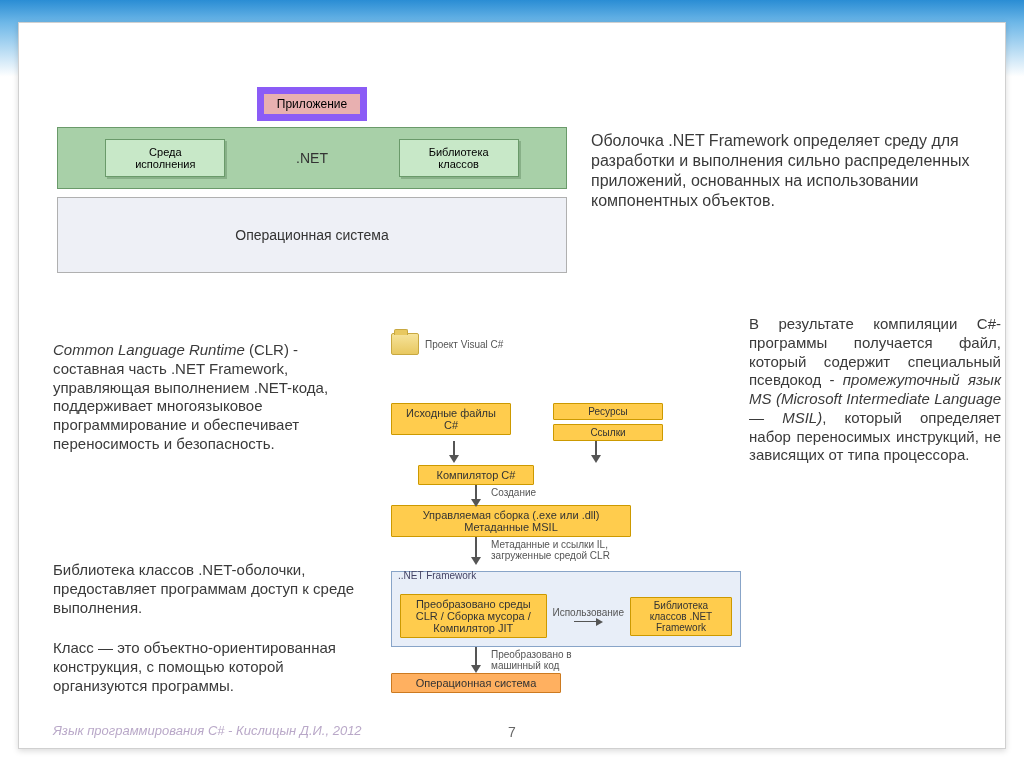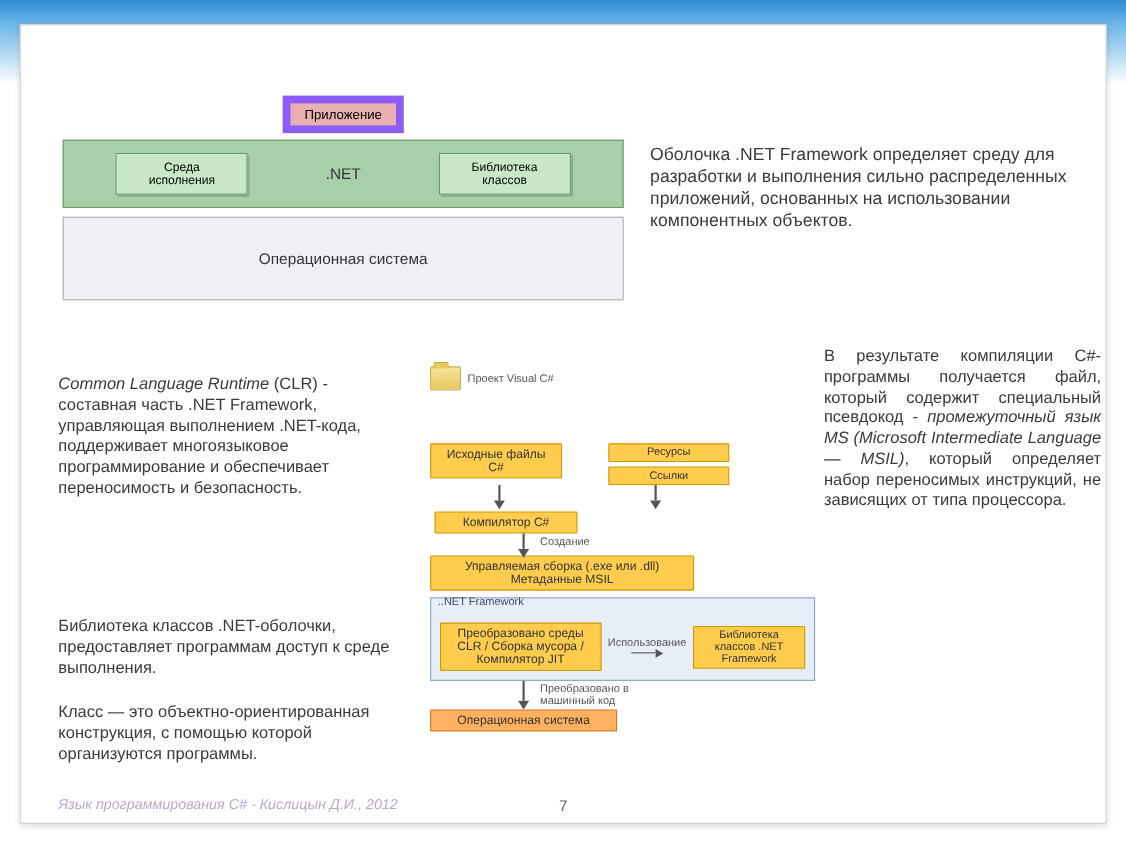--- a/index.html
+++ b/index.html
@@ -220,30 +220,37 @@
     <div style="height:24px;position:relative;">
       <div style="position:absolute;left:58px;top:0;">
         <div class="arrow-line"></div>
           <div class="arrow-down"></div>
       </div>
       <div style="position:absolute;left:200px;top:0;">
         <div class="arrow-line"></div>
           <div class="arrow-down"></div>
       </div>
     </div>
-    <div class="fbox" style="width:130px;margin-left:4px;">Компилятор C#</div>
+    <div class="fbox" style="width:116px;margin-left:27px;">Компилятор C#</div>
     <div style="height:20px;position:relative;">
       <div style="position:absolute;left:80px;top:0;">
           <div class="arrow-line"></div>
           <div class="arrow-down"></div>
         </div>
       <div class="flabel" style="position:absolute;left:100px;top:2px;">Создание</div>
     </div>
     <div class="fbox" style="width:240px;white-space:pre-line;">Управляемая сборка (.exe или .dll)
 Метаданные MSIL</div>
+    <div style="height:28px;position:relative;">
+      <div style="position:absolute;left:80px;top:0;">
+          <div class="arrow-line" style="height:20px;"></div>
+          <div class="arrow-down"></div>
+        </div>
+      <div class="flabel" style="position:absolute;left:100px;top:2px;width:160px;">Метаданные и ссылки IL, загруженные средой CLR</div>
+    </div>
 
     <div class="net-frame">
       <div class="cap">..NET Framework</div>
       <div style="display:flex;align-items:center;gap:6px;">
         <div class="fbox" style="width:170px;">Преобразовано среды CLR / Сборка мусора / Компилятор JIT</div>
         <div style="flex:0 0 auto;display:flex;flex-direction:column;align-items:center;">
           <div class="flabel">Использование</div>
           <div style="display:flex;align-items:center;">
               <div class="hline" style="width:22px;"></div>
               <span class="arrow-right"></span>

